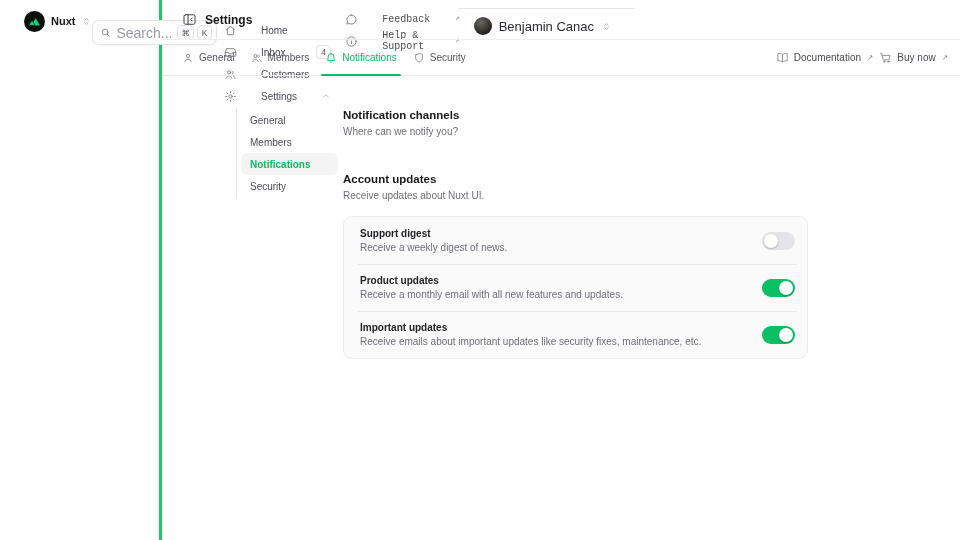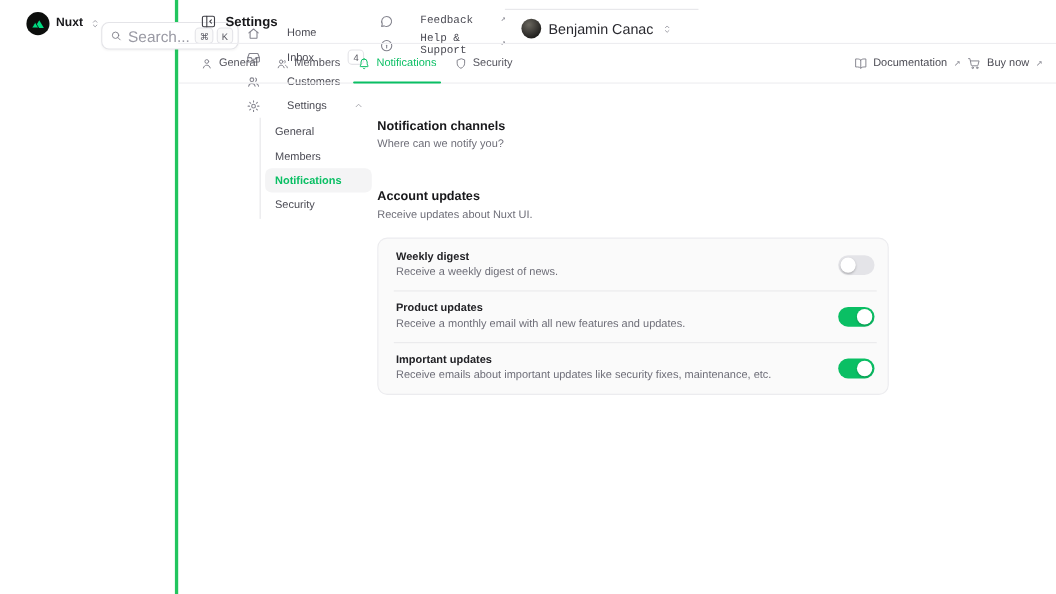--- a/index.html
+++ b/index.html
@@ -315,21 +315,21 @@
           <h2 class="sec-title">Notification channels</h2>
           <p class="sec-sub">Where can we notify you?</p>
         </section>
 
         <section class="group">
           <h2 class="sec-title">Account updates</h2>
           <p class="sec-sub">Receive updates about Nuxt UI.</p>
           <div class="card">
             <div class="row">
               <div class="row-text">
-                <div class="row-title">Weekly digest</div>
+                <div class="row-title">Support digest</div>
                 <div class="row-desc">Receive a weekly digest of news.</div>
               </div>
               <button class="toggle" data-state="off">
                   <span class="knob"></span>
                 </button>
             </div>
             <div class="row">
               <div class="row-text">
                 <div class="row-title">Product updates</div>
                 <div class="row-desc">Receive a monthly email with all new features and updates.</div>

